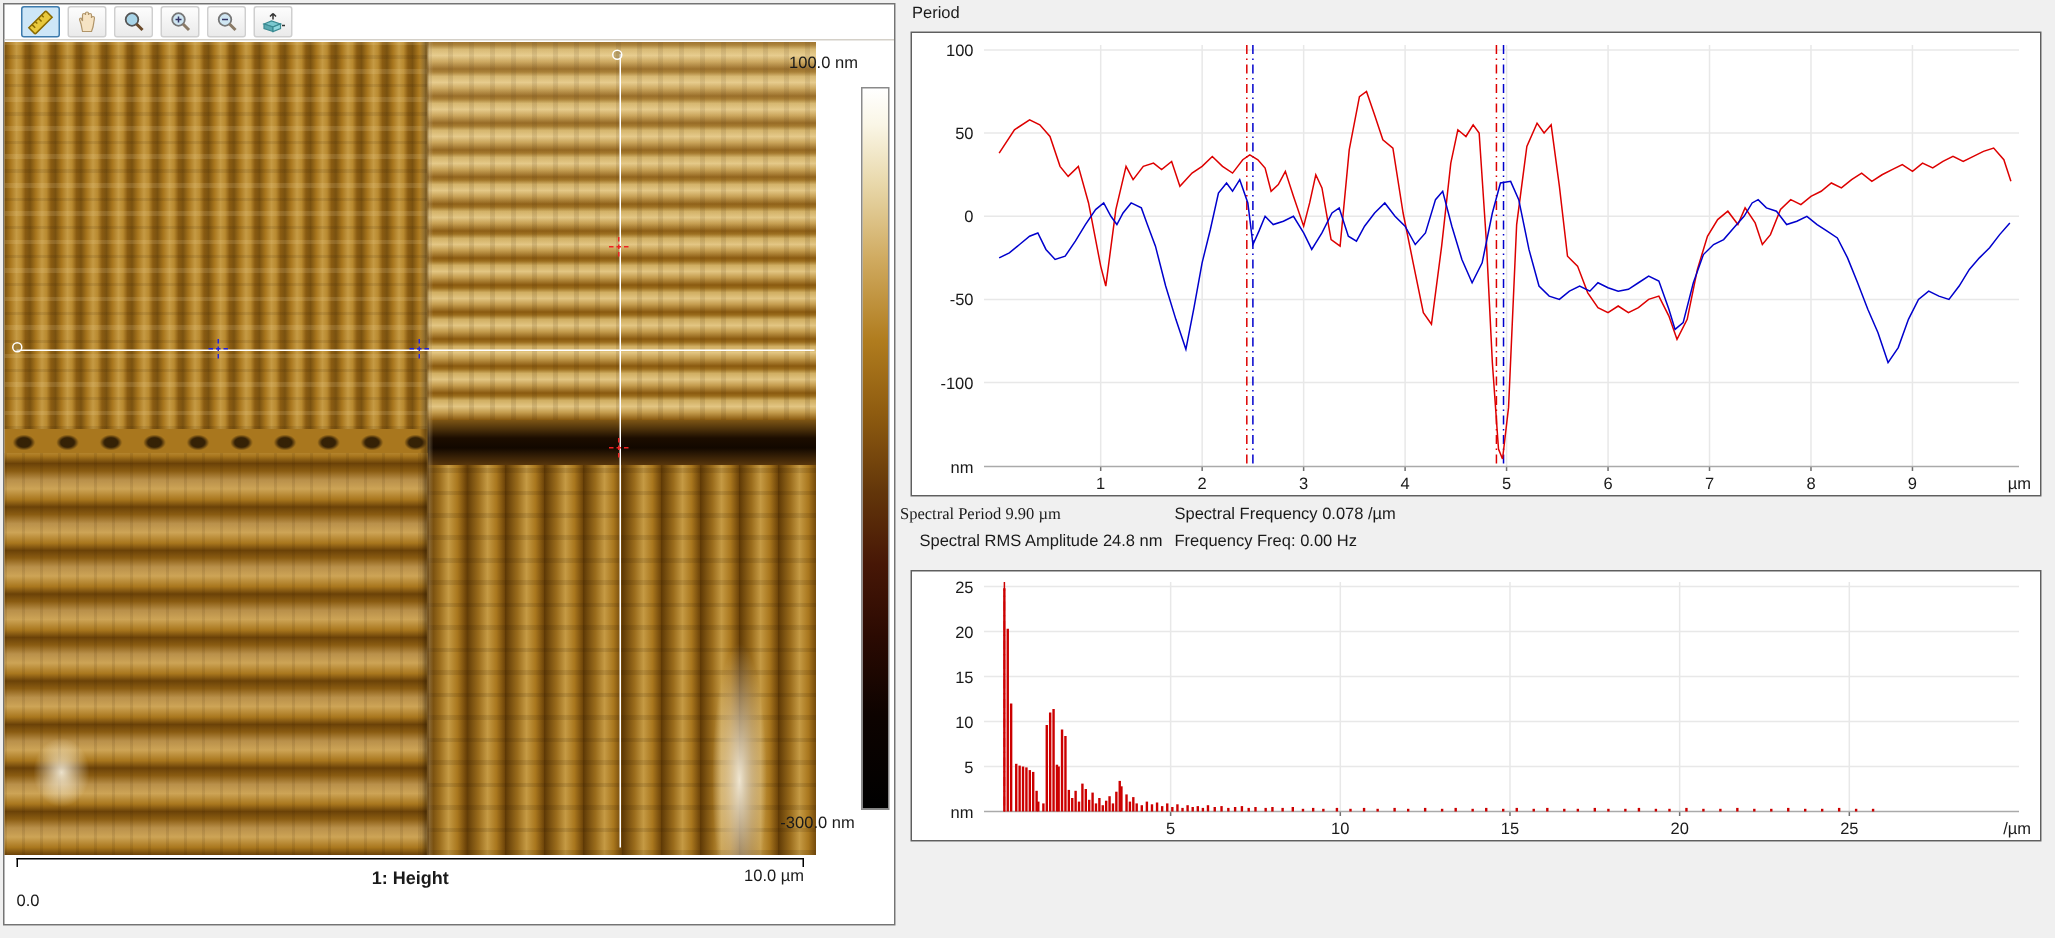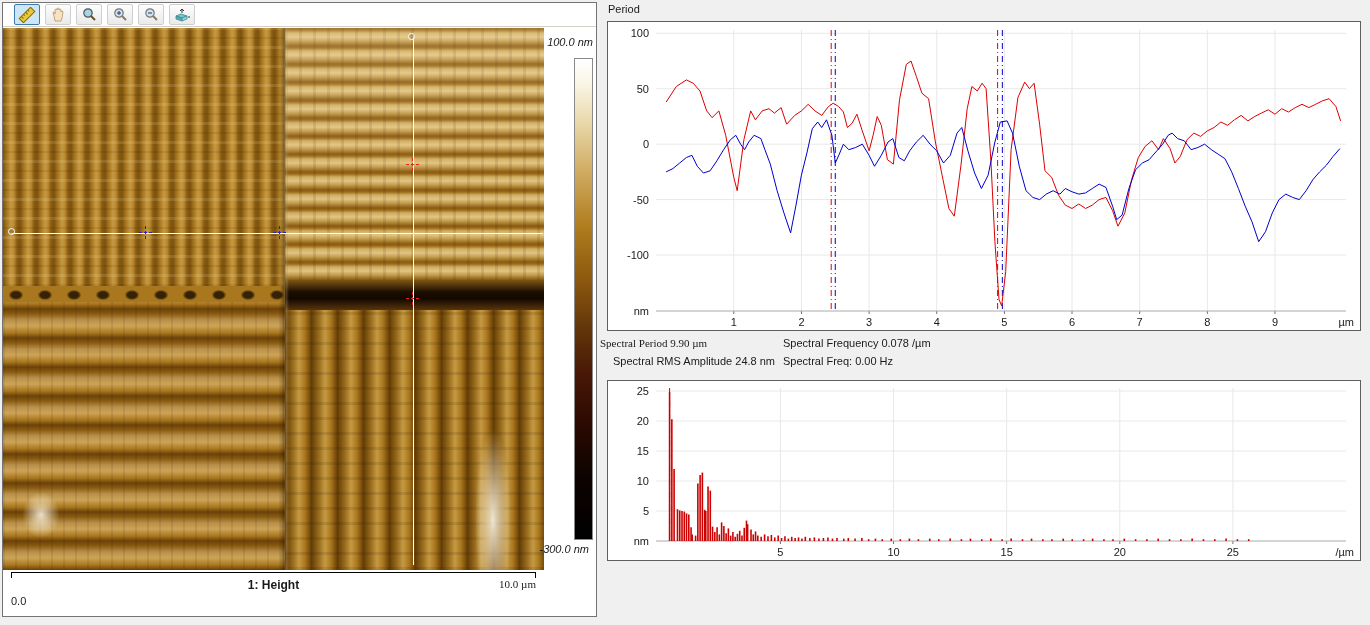--- a/index.html
+++ b/index.html
@@ -76,30 +76,30 @@
   .cross::after{content:"";position:absolute;top:0;bottom:0;left:6px;border-left:1px dashed var(--c);}
 
   
   #colorbar{
     position:absolute;left:571px;top:55px;width:19px;height:482px;
     border:1px solid #8a8a8a;box-sizing:border-box;
     background:linear-gradient(180deg,
       #ffffff 0%, #faf6e6 5%, #e9d9ac 13%, #cfa95e 24%, #b07c1e 35%,
       #8f5c10 45%, #63360a 56%, #471706 66%, #2b0a02 76%, #0d0300 87%, #000000 100%);
   }
-  .cbar-label{position:absolute;width:88px;text-align:right;font-style:italic;}
+  .cbar-label{position:absolute;width:88px;text-align:center;}
   #cbar-top{left:502px;top:33px;}
   #cbar-bottom{left:498px;top:540px;}
 
   
   .bracket{position:absolute;background:#000;}
   #scale-row{position:absolute;left:8px;top:575px;width:525px;}
   #scale-left{position:absolute;left:0;top:0;margin-top:17px;}
   #scale-title{position:absolute;left:0;width:100%;text-align:center;top:0;font-weight:bold;font-size:12px;}
-  #scale-right{position:absolute;right:0;top:0;font-family:Liberation Serif, serif;}
+  #scale-right{position:absolute;right:0;top:0;}
 
   
   #section-title{position:absolute;left:608px;top:3px;}
   .chartbox{position:absolute;background:#ffffff;border:1px solid #5f5f5f;}
   #chart1{left:607px;top:21px;}
   #chart2{left:607px;top:380px;}
   .stat{position:absolute;white-space:nowrap;}
   #stat-period{left:600px;top:337px;font-family:Liberation Serif, serif;}
   #stat-rms{left:613px;top:355px;}
   #stat-freq{left:783px;top:337px;}
@@ -238,21 +238,21 @@
     <line x1="227.26470588235293" x2="227.26470588235293" y1="8" y2="289" stroke="#0000cc" stroke-width="1" stroke-dasharray="6,3,1,3"></line>
     <line x1="389.61764705882354" x2="389.61764705882354" y1="8" y2="289" stroke="#dd0000" stroke-width="1" stroke-dasharray="6,3,1,3"></line>
     <line x1="394.3529411764706" x2="394.3529411764706" y1="8" y2="289" stroke="#0000cc" stroke-width="1" stroke-dasharray="6,3,1,3"></line>
     <polyline points="58.1,80.1 68.3,64.5 78.4,57.9 85.2,61.2 92.0,69.0 98.7,88.9 104.1,95.6 110.9,88.9 117.7,113.3 125.8,155.4 129.2,168.7 135.9,117.7 142.7,88.9 147.4,97.8 154.2,88.9 161.0,86.7 166.4,91.1 173.1,85.6 178.6,102.2 186.7,93.4 193.4,88.9 200.2,82.3 207.0,88.9 213.7,93.4 220.5,84.5 225.2,81.2 230.6,84.5 235.4,90.0 239.4,105.5 244.2,101.1 248.9,92.2 254.3,108.9 261.1,128.8 265.1,113.3 269.2,94.5 273.3,103.3 279.4,137.7 285.4,142.1 291.5,77.8 298.3,42.4 303.0,39.0 308.4,54.6 313.9,71.2 320.6,76.7 327.4,120.0 334.1,153.2 340.9,186.5 346.3,194.2 353.1,142.1 359.2,86.7 363.9,64.5 369.3,69.0 374.1,61.2 378.1,66.7 382.9,138.8 386.9,219.7 391.0,277.4 393.7,284.0 397.7,249.6 403.1,127.7 409.9,75.6 416.7,60.1 421.4,66.7 426.1,61.2 431.6,102.2 437.0,148.8 443.7,155.4 450.5,173.2 457.3,183.1 464.0,186.5 470.8,182.0 477.6,186.5 484.3,183.1 491.1,177.6 497.9,175.4 504.6,188.7 510.0,204.2 516.8,190.9 523.6,157.6 530.3,135.5 537.1,124.4 543.9,118.8 550.6,127.7 555.4,116.6 562.1,126.6 566.9,141.0 572.3,134.4 579.0,117.7 585.8,111.1 592.6,114.4 599.3,108.9 606.1,105.5 612.9,100.0 619.6,103.3 626.4,97.8 633.1,93.4 639.9,98.9 646.7,94.5 653.4,91.1 660.2,87.8 667.0,92.2 673.7,86.7 680.5,90.0 687.3,85.6 694.0,82.3 700.8,85.6 707.6,82.3 714.3,78.9 721.1,76.7 727.9,84.5 732.6,98.9" fill="none" stroke="#dd0000" stroke-width="1"></polyline>
     <polyline points="58.1,149.9 64.9,146.6 71.7,141.0 78.4,135.5 83.9,133.3 89.3,144.3 95.4,151.0 102.1,148.8 108.9,138.8 115.6,127.7 122.4,117.7 127.8,113.3 132.6,122.2 136.6,127.7 140.7,120.0 146.1,113.3 152.9,116.6 156.9,127.7 162.3,142.1 169.1,168.7 175.9,190.9 182.6,210.9 188.0,183.1 193.4,153.2 198.9,131.0 204.3,106.7 209.7,100.0 213.7,105.5 218.5,97.8 223.9,113.3 227.3,141.0 231.3,132.1 235.4,122.2 240.8,127.7 247.6,125.5 254.3,122.2 261.1,133.3 266.5,144.3 273.3,133.3 280.0,120.0 284.8,116.6 290.9,135.5 296.3,138.8 301.7,128.8 308.4,120.0 315.2,113.3 322.0,122.2 328.7,128.8 335.5,141.0 342.3,133.3 349.0,111.1 353.8,105.5 359.9,128.8 366.6,151.0 373.4,166.5 380.1,153.2 386.9,120.0 392.3,100.0 399.1,98.9 404.5,111.1 411.3,144.3 418.0,168.7 424.8,175.4 431.6,177.6 438.3,172.1 445.1,168.7 451.9,172.1 457.3,166.5 464.0,169.8 470.8,172.1 477.6,170.9 484.3,166.5 491.1,162.1 497.9,165.4 504.6,184.2 508.7,197.6 514.1,193.1 520.9,166.5 527.6,147.7 534.4,141.0 541.1,137.7 547.9,129.9 554.7,122.2 560.1,113.3 564.1,111.1 569.6,116.6 576.3,118.8 583.1,127.7 589.9,125.5 596.6,122.2 603.4,127.7 610.1,132.1 616.9,136.6 623.7,149.9 630.4,166.5 637.2,184.2 644.0,199.8 650.7,219.7 657.5,209.7 664.3,190.9 671.0,177.6 677.8,172.1 684.6,175.4 691.3,177.6 698.1,168.7 704.9,157.6 711.6,149.9 718.4,143.2 725.1,134.4 731.9,126.6" fill="none" stroke="#0000cc" stroke-width="1"></polyline>
   </svg>
 
 <div class="stat" id="stat-period">Spectral Period 9.90 µm</div>
 <div class="stat" id="stat-freq">Spectral Frequency 0.078 /µm</div>
 <div class="stat" id="stat-rms">Spectral RMS Amplitude 24.8 nm</div>
-<div class="stat" id="stat-temporal">Spectral Freq: 0.00 Hz</div>
+<div class="stat" id="stat-temporal">Frequency Freq: 0.00 Hz</div>
 
 <svg id="chart2" class="chartbox" width="752" height="179">
     <line x1="48" x2="738" y1="130" y2="130" stroke="#e8e8e8" stroke-width="1"></line>
     <text x="41" y="134" text-anchor="end">5</text>
     <line x1="48" x2="738" y1="99.99999999999999" y2="99.99999999999999" stroke="#e8e8e8" stroke-width="1"></line>
     <text x="41" y="103.99999999999999" text-anchor="end">10</text>
     <line x1="48" x2="738" y1="70" y2="70" stroke="#e8e8e8" stroke-width="1"></line>
     <text x="41" y="74" text-anchor="end">15</text>
     <line x1="48" x2="738" y1="40" y2="40" stroke="#e8e8e8" stroke-width="1"></line>
     <text x="41" y="44" text-anchor="end">20</text>

